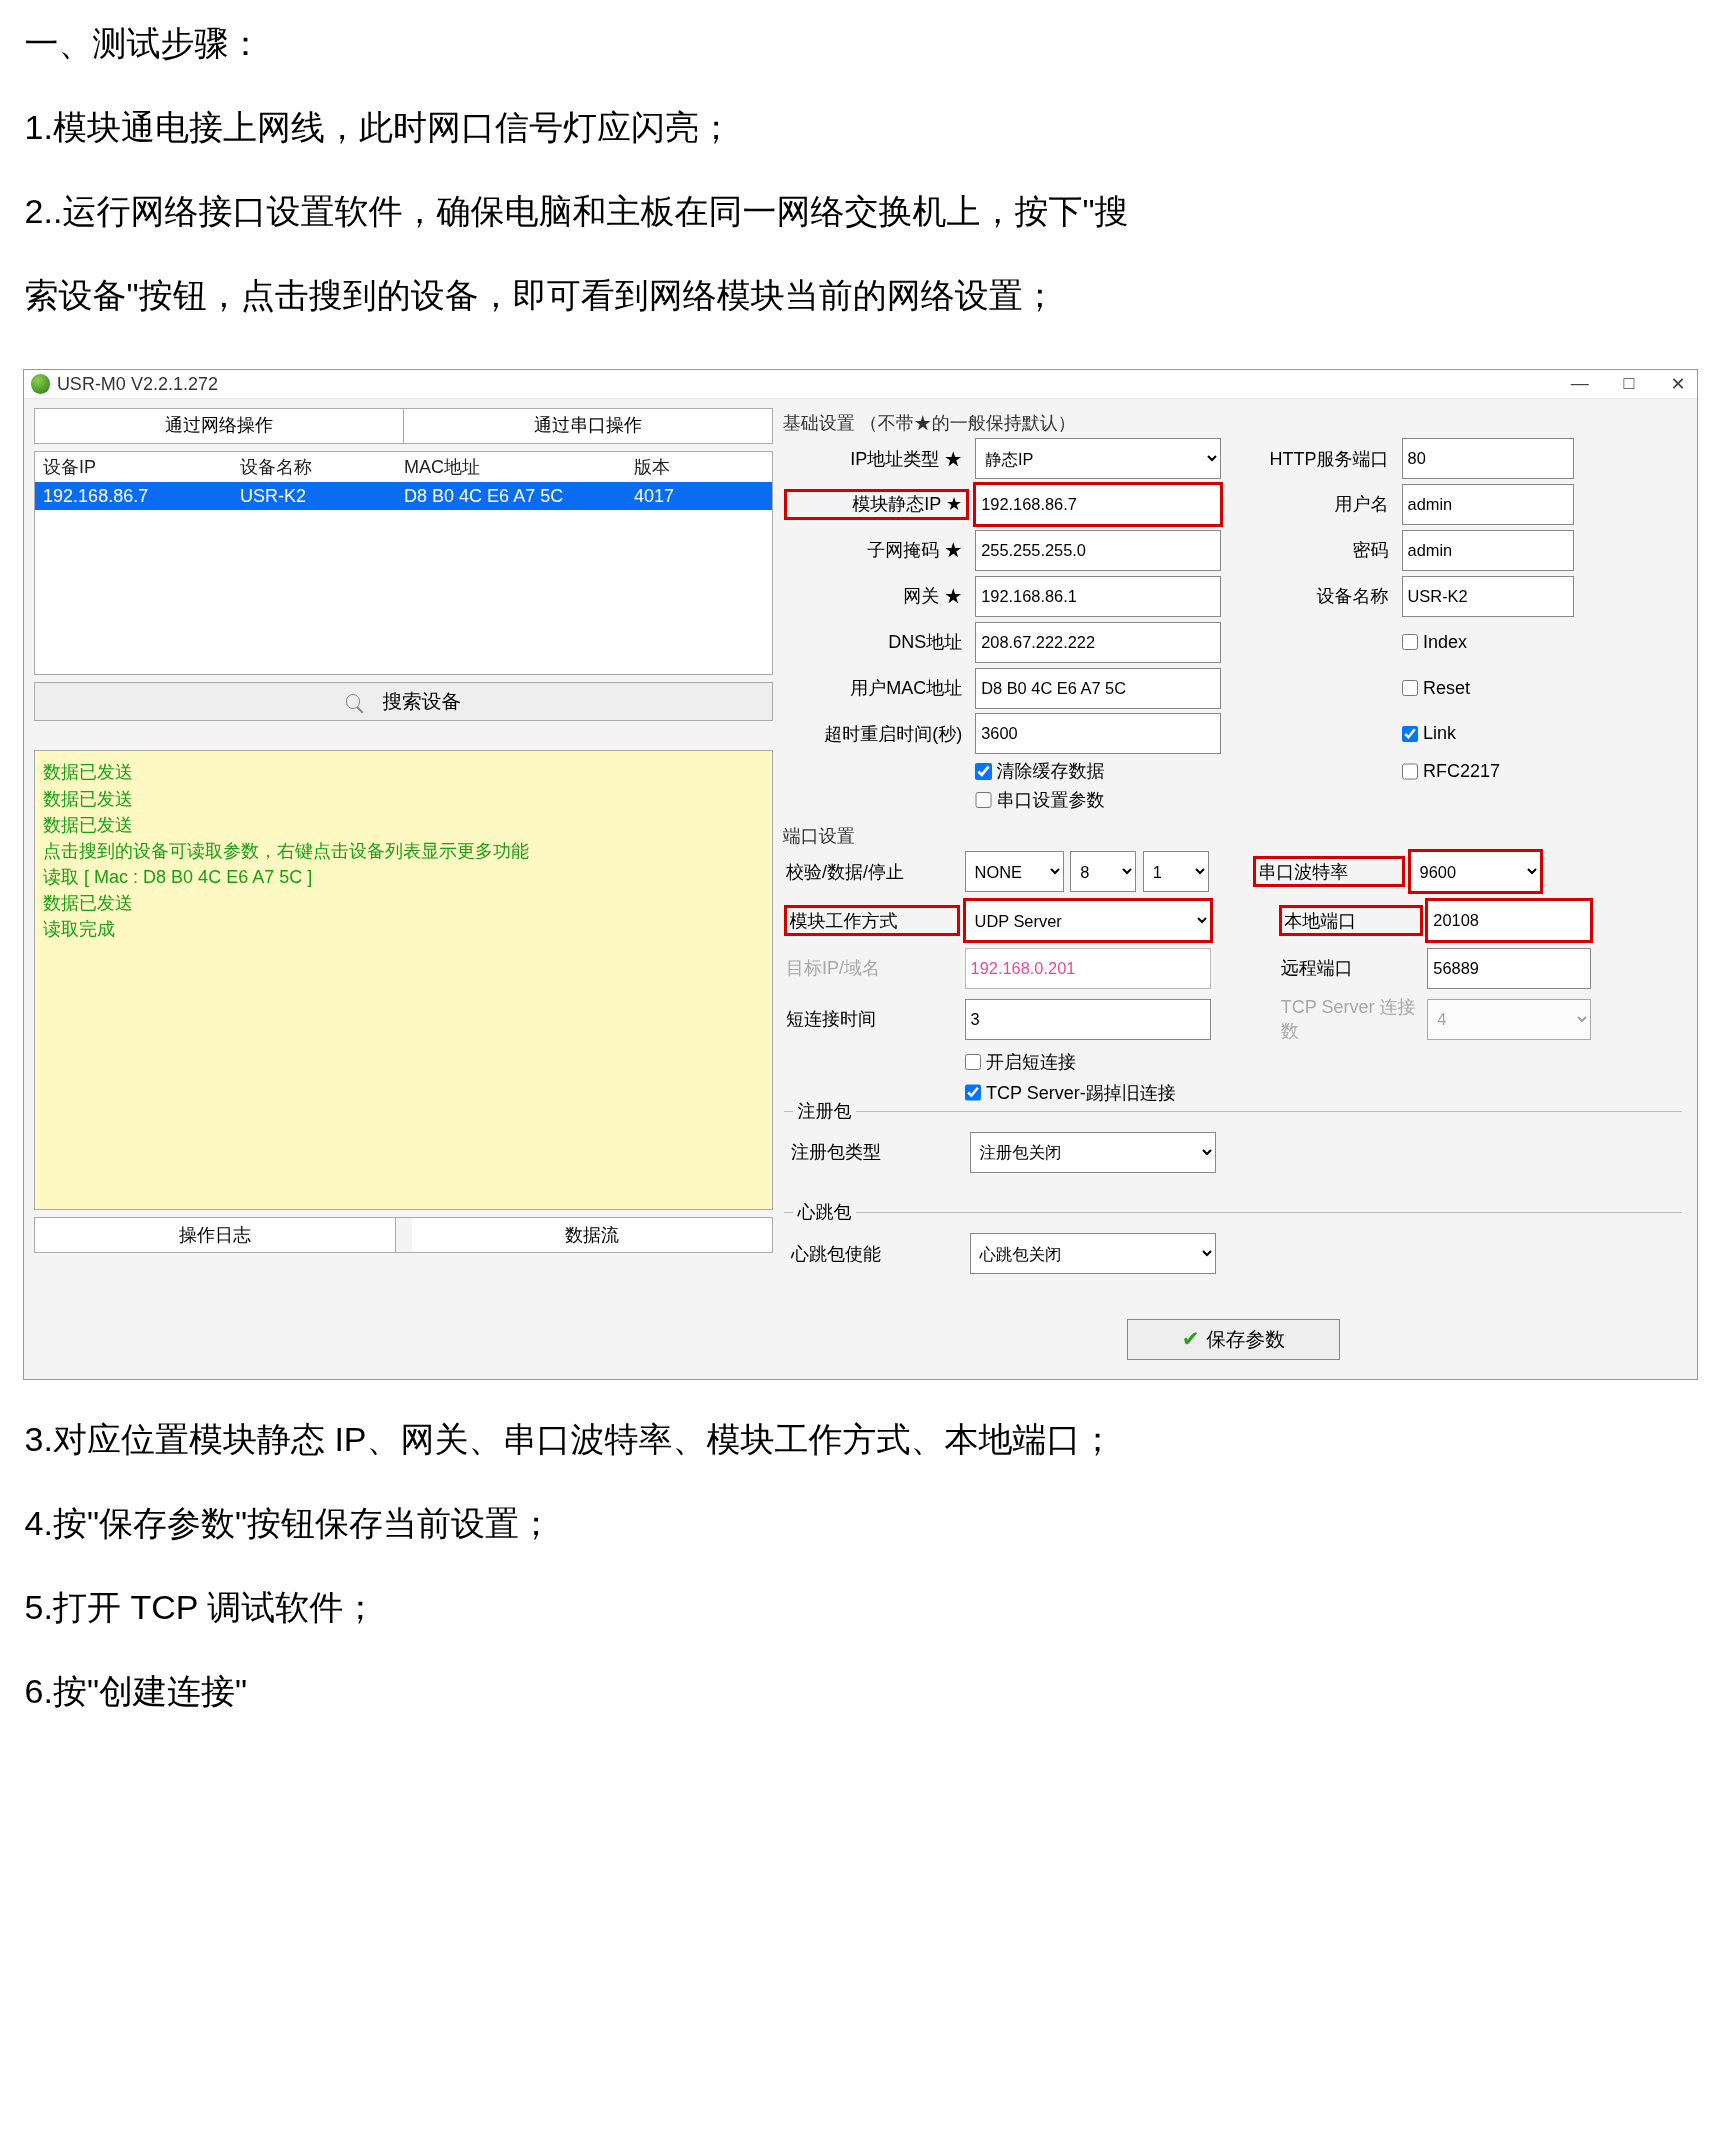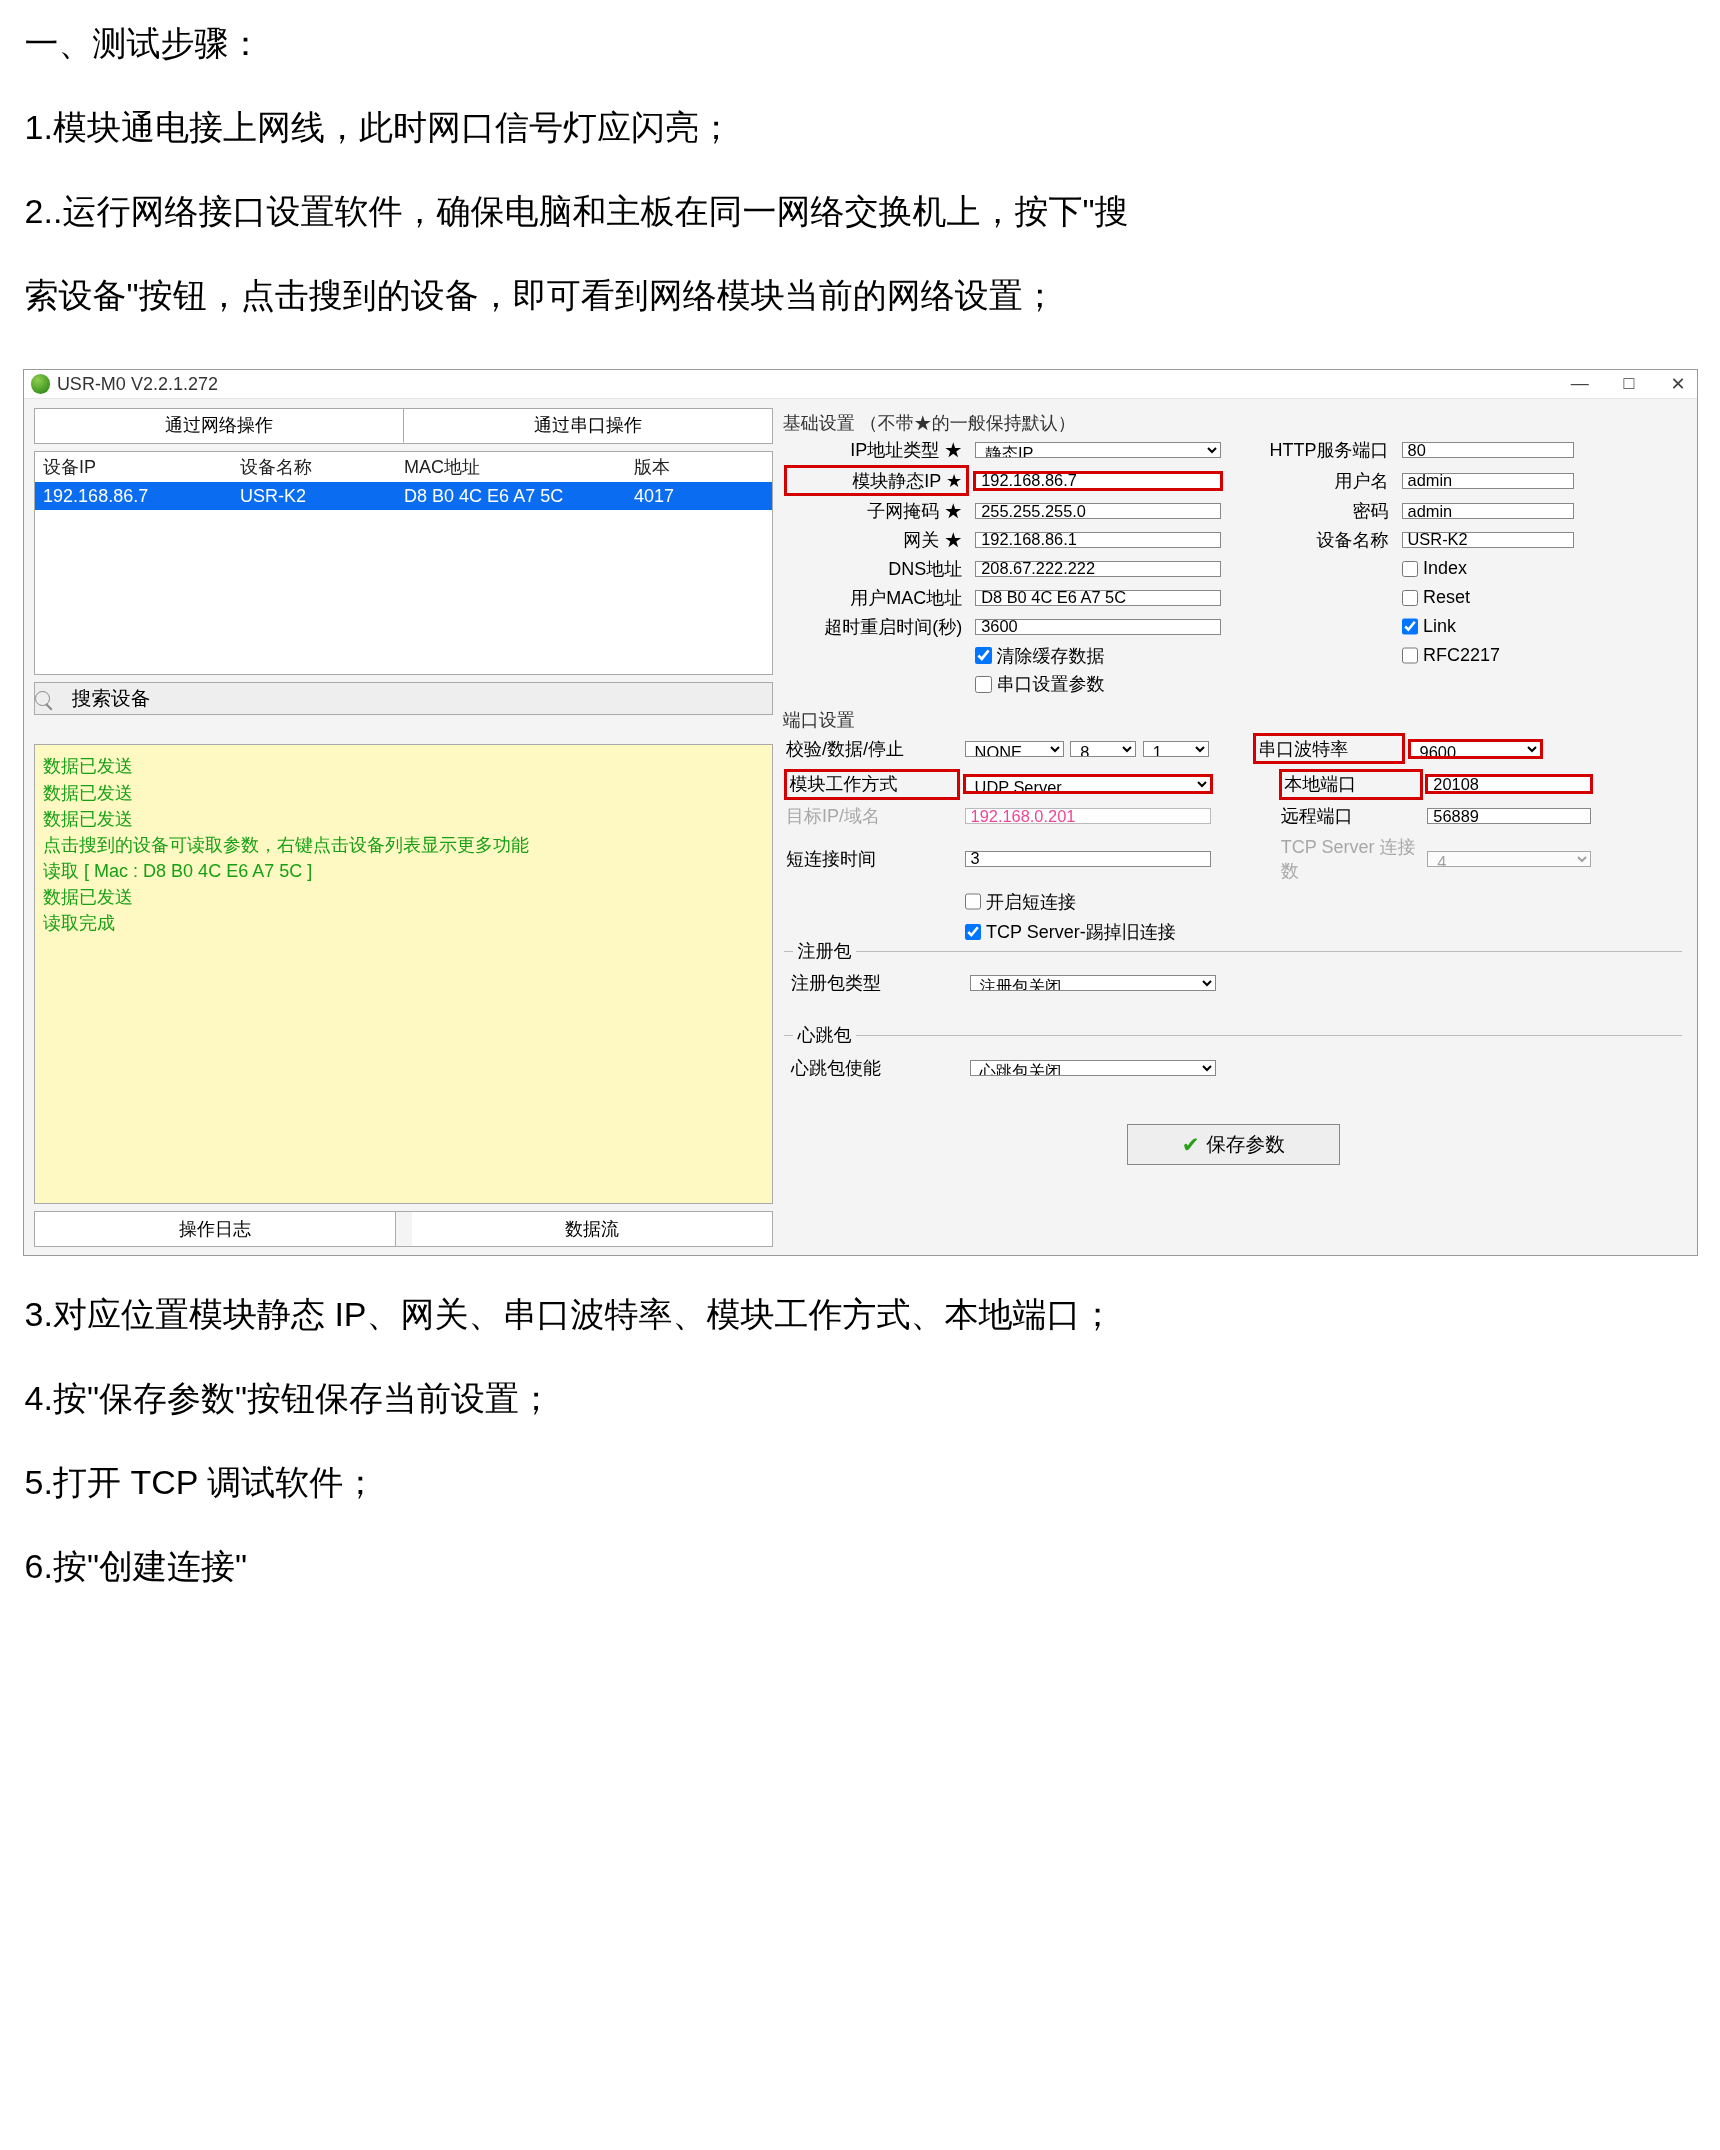--- a/index.html
+++ b/index.html
@@ -24,38 +24,38 @@
   .tab:last-child { border-right:none; }
   .tab.active { background:#fff; border-bottom:1.6px solid #fff; }
   .tab.inactive { background:#fff; }
 
   .device-table { border:0.8px solid #aaa; background:#fff; font-size:18px; }
   .device-table .trow { display:grid; grid-template-columns: 197px 164px 230px 99px; padding:3.3px 8.2px; }
   .device-table .thead { color:#222; }
   .device-table .trow.sel { background:#0a6cf0; color:#fff; }
   .device-blank { height: 164px; }
 
-  .search-btn { border:0.8px solid #aaa; background:#eee; height:33px; display:flex; align-items:center; justify-content:flex-start; font-size:19.7px; gap:22px; }
+  .search-btn { border:0.8px solid #aaa; background:#eee; height:39px; display:flex; align-items:center; justify-content:center; font-size:19.7px; gap:22px; }
   .magnifier { width:14.8px; height:14.8px; border:1.6px solid #888; border-radius:50%; position:relative; }
   .magnifier::after { content:""; position:absolute; width:8.2px; height:1.6px; background:#888; transform:rotate(45deg); bottom:-3.3px; right:-4.9px; }
 
   .log-box { border:0.8px solid #aaa; background:#fef9c3; padding:8.2px; font-size:18px; color:#17a015; height:460px; }
   .log-line { line-height:1.45; }
 
   .bottom-tabs { display:flex; border:0.8px solid #aaa;gap:16px; }
   .bottom-tabs .tab { flex:1; }
 
   .group-title { font-size:18px; color:#333; padding:3.3px 0 3.3px 3.3px; }
   .fieldset { border-top:0.8px solid #bbb; margin:3.3px 4.9px 6.6px 4.9px; padding-top:4.9px; position:relative; }
   .fieldset .legend { position:absolute; top:-13px; left:8.2px; background:#f4f4f4; padding:0 4.9px; font-size:18px; }
 
   .formgrid { display:grid; grid-template-columns: 181px 246px 164px 172px; gap:4.9px 8.2px; align-items:center; font-size:18px; padding:0 6.6px; }
   .formgrid .lbl { text-align:right; padding-right:4.9px; white-space:nowrap; }
   .star::after { content:" ★"; }
-  input.txt, select.sel { font-size:16.4px; height:16px; border:0.8px solid #888; background:#fff; padding:0 4.9px; width:100%; }
+  input.txt, select.sel { font-size:16.4px; height:41px; border:0.8px solid #888; background:#fff; padding:0 4.9px; width:100%; }
   input.txt.disabled { color:#ec4899; border-color:#bbb; }
   .redbox { outline:3.3px solid #d40000; outline-offset:-1.6px; }
   .chk { display:flex; align-items:center; gap:4.9px; font-size:18px; }
   .chk input { width:16.4px; height:16.4px; }
 
   .port-grid { display:grid; grid-template-columns: 172px 99px 66px 66px 33px 148px 131px; gap:4.9px 6.6px; align-items:center; font-size:18px; padding:0 6.6px; }
   .port-grid2 { display:grid; grid-template-columns: 172px 246px 57px 140px 164px; gap:4.9px 6.6px; align-items:center; font-size:18px; padding:3.3px 6.6px; }
 
   .save-btn { border:0.8px solid #888; background:#eee; width:213px; height:41px; margin:11.5px auto; display:flex; align-items:center; justify-content:center; gap:6.6px; font-size:19.7px; }
   .check { color:#2aa018; font-size:21.3px; }

